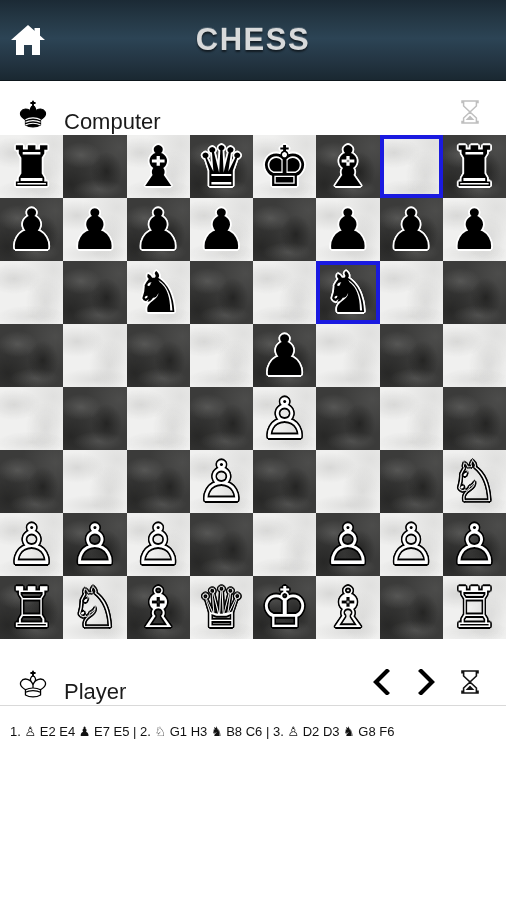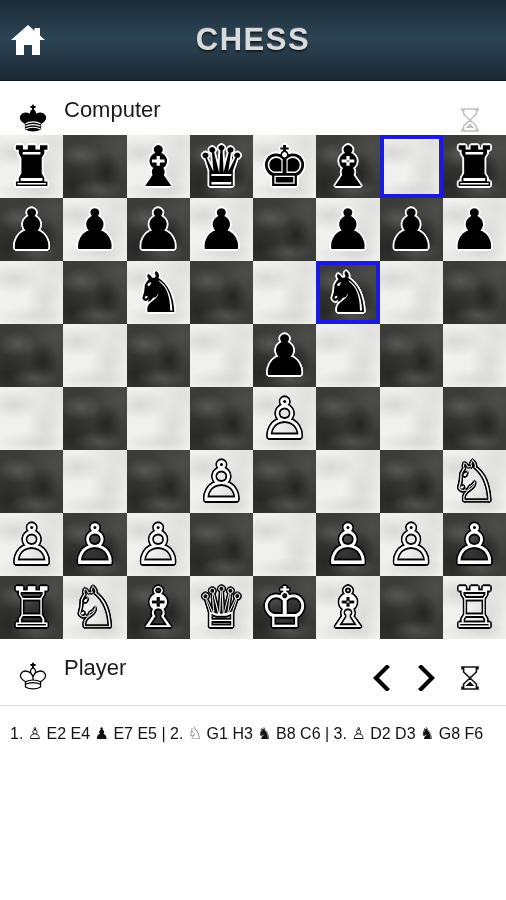--- a/index.html
+++ b/index.html
@@ -39,22 +39,22 @@
     letter-spacing: 1.5px;
     color: #d8dadb;
     text-shadow: 0 2px 2px rgba(0,0,0,0.55), 0 -1px 0 rgba(255,255,255,0.18);
     pointer-events: none;
   }
 
   
   .player-bar {
     width: 506px; height: 53px;
     background: #ffffff;
-    display: flex; align-items: flex-start;
-    padding: 16px 12px;
+    display: flex; align-items: flex-end;
+    padding: 0 12px;
   }
   .player-bar.top { height: 54px; }
   .player-bar.bottom {
     height: 67px;
     border-bottom: 1px solid #d9d9d9;
   }
   .king-icon-wrap {
     width: 42px; height: 42px;
     display: flex; align-items: center; justify-content: center;
     flex: 0 0 auto;
@@ -137,21 +137,21 @@
     color: #000000;
     text-shadow:
        1.8px 0 0 #fff, -1.8px 0 0 #fff, 0 1.8px 0 #fff, 0 -1.8px 0 #fff,
        1.3px 1.3px 0 #fff, -1.3px 1.3px 0 #fff, 1.3px -1.3px 0 #fff, -1.3px -1.3px 0 #fff;
   }
 
   
   .movelist {
     width: 506px;
     padding: 16px 8px 0 10px;
-    font-size: 16px;
+    font-size: 13px;
     color: #111;
     line-height: 1.5;
     background: #fff;
   }
   .movelist .txt { font-family: "Liberation Sans", sans-serif; }
   .filler { flex: 1 1 auto; background: #fff; }
 
   .page { display: flex; flex-direction: column; height: 900px; }
 </style>
 </head>

